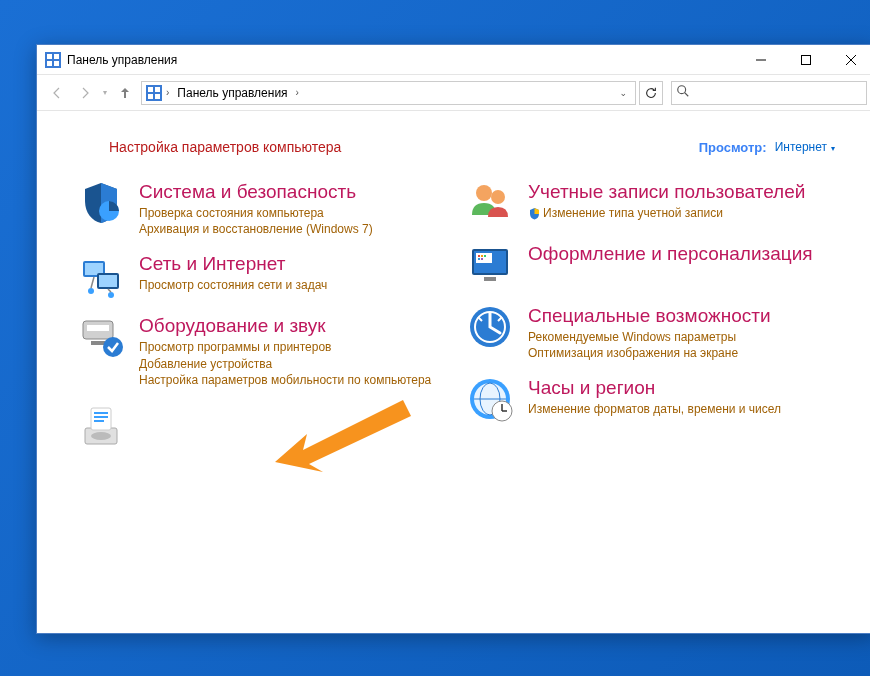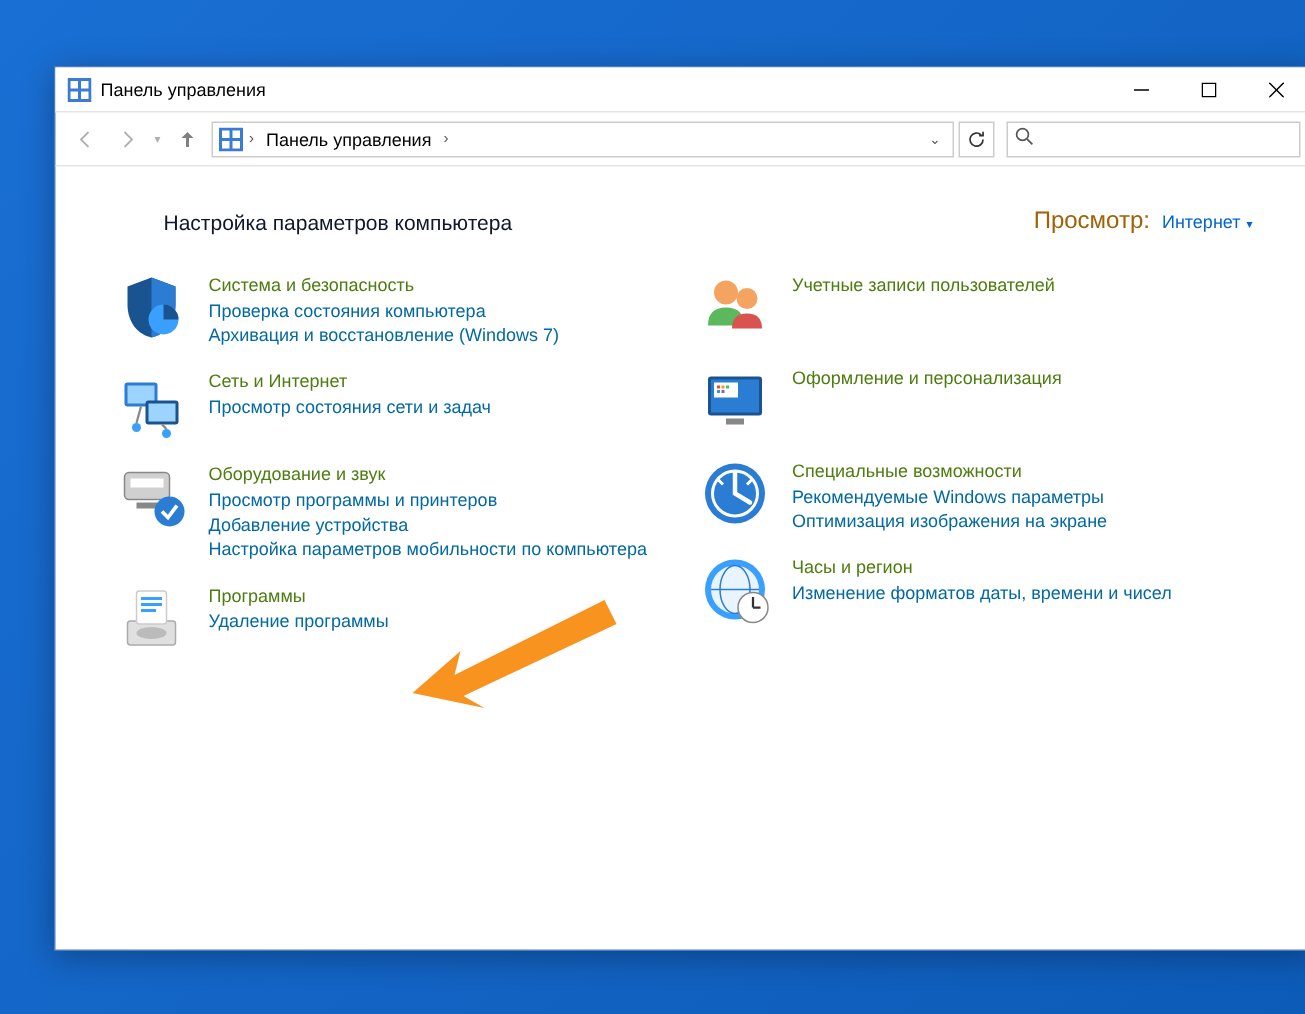--- a/index.html
+++ b/index.html
@@ -112,53 +112,53 @@
       padding: 28px 40px 20px 40px;
       overflow: auto;
     }
     .content-header {
       display: flex;
       align-items: center;
       margin-bottom: 24px;
     }
     .page-title {
       font-size: 14px;
-      color: #0f172a;
+      color: #b91c1c;
       font-weight: normal;
       flex: 1;
       margin-left: 32px;
     }
-    .view-label { font-size: 16px; color: #a16207; margin-right: 8px; }
+    .view-label { font-size: 13px; color: #3b82f6; margin-right: 8px; font-weight: bold; }
     .view-value { font-size: 12px; color: #0066cc; }
     .view-caret { color: #0066cc; font-size: 8px; margin-left: 4px; }
     .categories {
       display: flex;
       gap: 20px;
     }
     .column { flex: 1; }
     .category {
       display: flex;
       margin-bottom: 14px;
     }
     .cat-icon {
       width: 48px;
       height: 48px;
       flex-shrink: 0;
       margin-right: 14px;
     }
     .cat-body { flex: 1; padding-top: 2px; }
     .cat-title {
-      font-size: 12px;
-      color: #4d7c0f;
+      font-size: 19px;
+      color: #be185d;
       margin-bottom: 2px;
     }
     .cat-link {
       display: block;
       font-size: 12px;
-      color: #0369a1;
+      color: #a16207;
       line-height: 1.35;
     }
     .cat-link .shield-badge {
       display: inline-block;
       width: 13px;
       height: 13px;
       vertical-align: middle;
       margin-right: 2px;
     }
     .arrow-overlay {
@@ -304,36 +304,36 @@
           </div>
           <div class="category">
             <div class="cat-icon"><svg viewBox="0 0 48 48">
                 <rect x="8" y="26" width="32" height="16" rx="2" fill="#e0e0e0" stroke="#aaa"></rect>
                 <ellipse cx="24" cy="34" rx="10" ry="4" fill="#bbb"></ellipse>
                 <rect x="14" y="6" width="20" height="22" rx="2" fill="#fff" stroke="#ccc"></rect>
                 <rect x="17" y="10" width="14" height="2" fill="#3aa0ff"></rect>
                 <rect x="17" y="14" width="14" height="2" fill="#3aa0ff"></rect>
                 <rect x="17" y="18" width="10" height="2" fill="#3aa0ff"></rect>
               </svg></div>
-            <div class="cat-body">
-              <div class="cat-title">Программы</div>
-              <a class="cat-link"><span>Удаление программы</span></a>
-            </div>
           </div>
         </div>
       <div class="column" id="col-right">
           <div class="category">
             <div class="cat-icon"><svg viewBox="0 0 48 48">
                 <circle cx="18" cy="14" r="8" fill="#f4a460"></circle>
                 <path d="M6 36 Q6 24 18 24 Q30 24 30 36 Z" fill="#5cb85c"></path>
                 <circle cx="32" cy="18" r="7" fill="#f4a460"></circle>
                 <path d="M22 38 Q22 28 32 28 Q42 28 42 38 Z" fill="#d9534f"></path>
               </svg></div>
             <div class="cat-body">
               <div class="cat-title">Учетные записи пользователей</div>
+              <a class="cat-link"><span class="shield-badge"><svg viewBox="0 0 13 13">
+                    <path d="M6.5 1 L11 3 L11 7 C11 10 9 12 6.5 12.5 C4 12 2 10 2 7 L2 3 Z" fill="#2b7cd3"></path>
+                    <path d="M6.5 1 L11 3 L11 7 L6.5 7 Z" fill="#ffc107"></path>
+                  </svg></span><span>Изменение типа учетной записи</span></a>
             </div>
           </div>
           <div class="category">
             <div class="cat-icon"><svg viewBox="0 0 48 48">
                 <rect x="6" y="8" width="36" height="26" rx="2" fill="#1a5490"></rect>
                 <rect x="8" y="10" width="32" height="22" fill="#2b7cd3"></rect>
                 <rect x="10" y="12" width="16" height="10" fill="#fff"></rect>
                 <rect x="12" y="14" width="2" height="2" fill="#e74c3c"></rect>
                 <rect x="15" y="14" width="2" height="2" fill="#f39c12"></rect>
                 <rect x="18" y="14" width="2" height="2" fill="#2ecc71"></rect>

